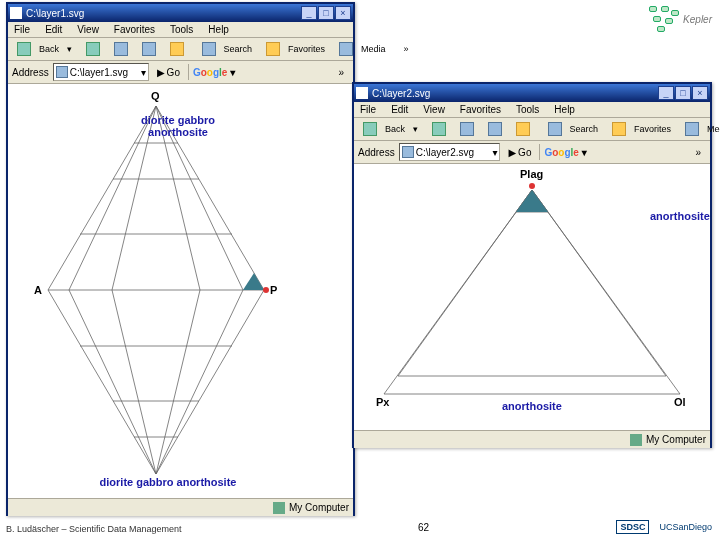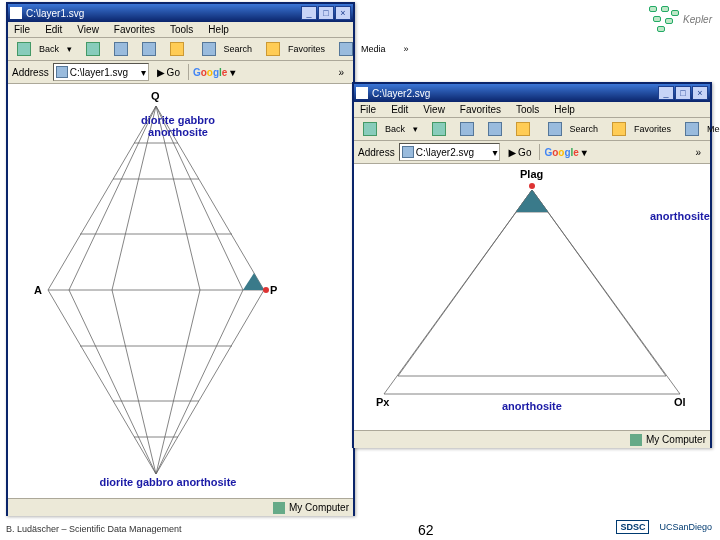--- a/index.html
+++ b/index.html
@@ -93,21 +93,21 @@
   #win2 { left:352px; top:82px; width:360px; height:366px; }
   #win2 .content { height:266px; }
 
   .arrow-between {
     position:absolute; left:312px; top:256px;
     width:40px; height:14px;
   }
 
   .slide-num {
     position:absolute; left:418px; top:522px;
-    font-size:14px; color:#000;
+    font-size:10px; color:#000;
   }
   .footer-credit {
     position:absolute; left:6px; top:524px;
     font-size:9px; color:#333;
   }
   .kepler {
     position:absolute; right:8px; top:6px;
     display:flex; align-items:center; gap:4px;
   }
   .kepler .klogo { width:30px; height:26px; position:relative; }

